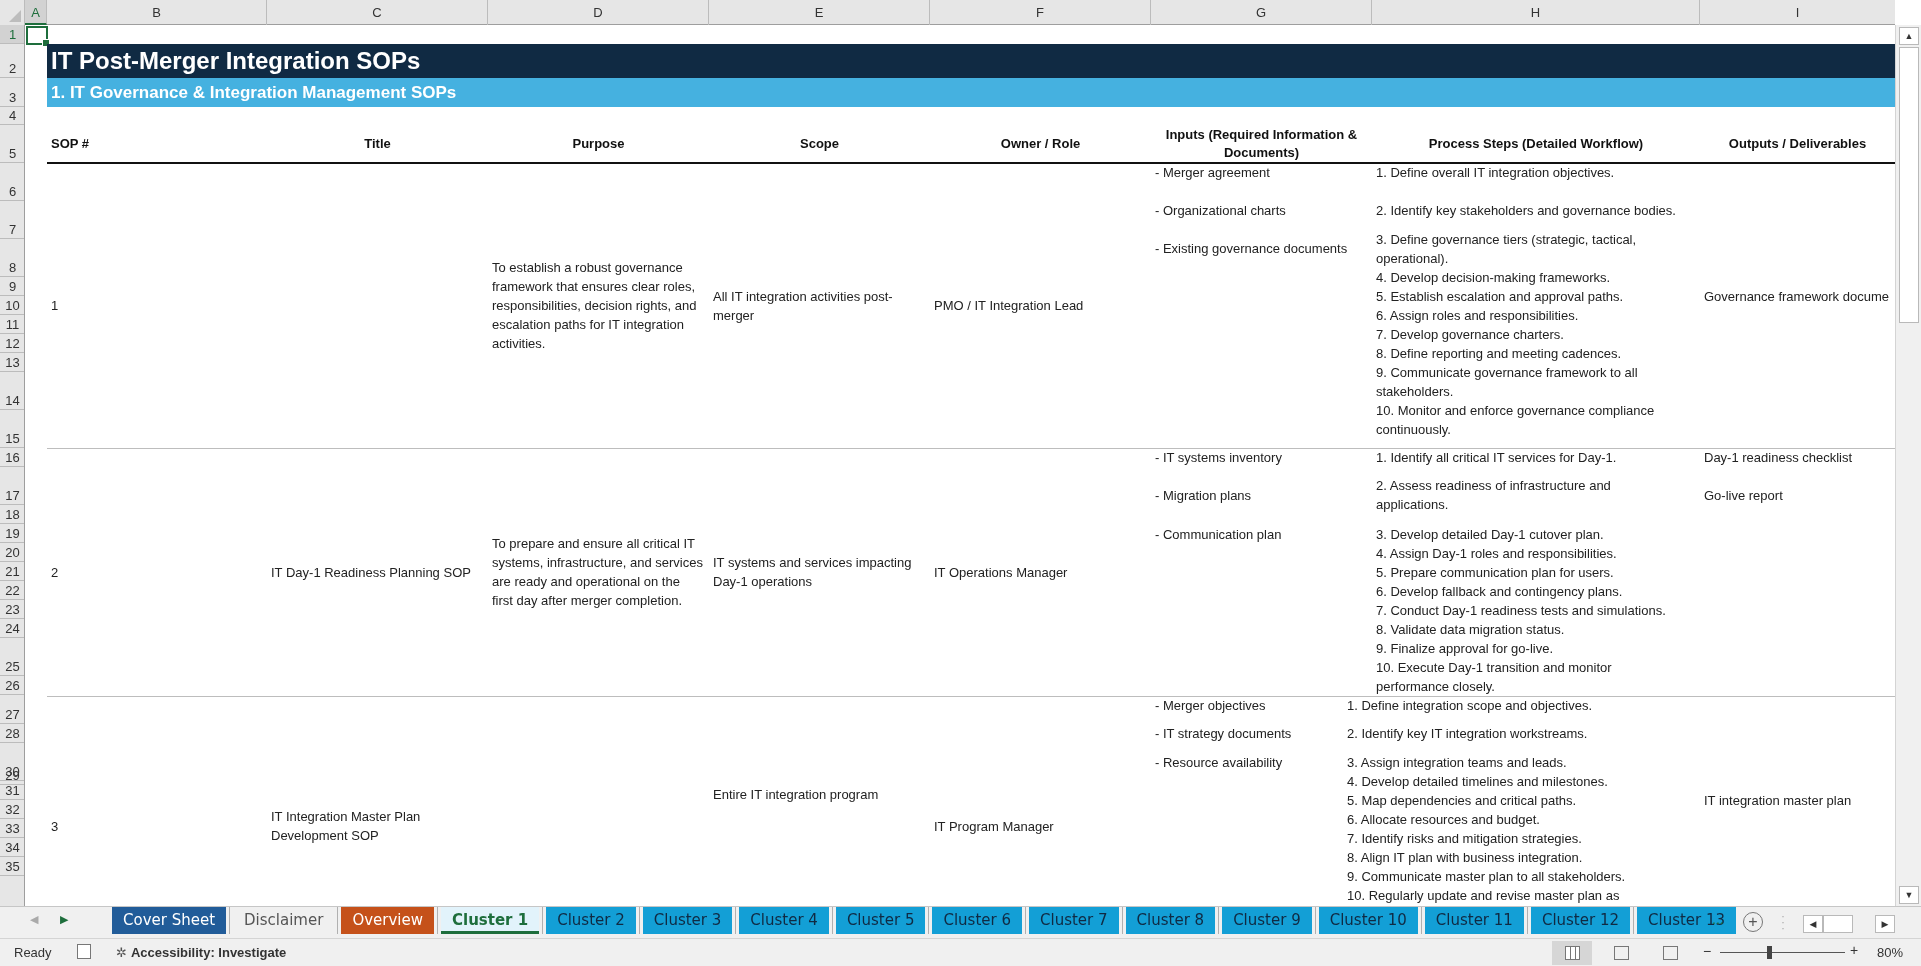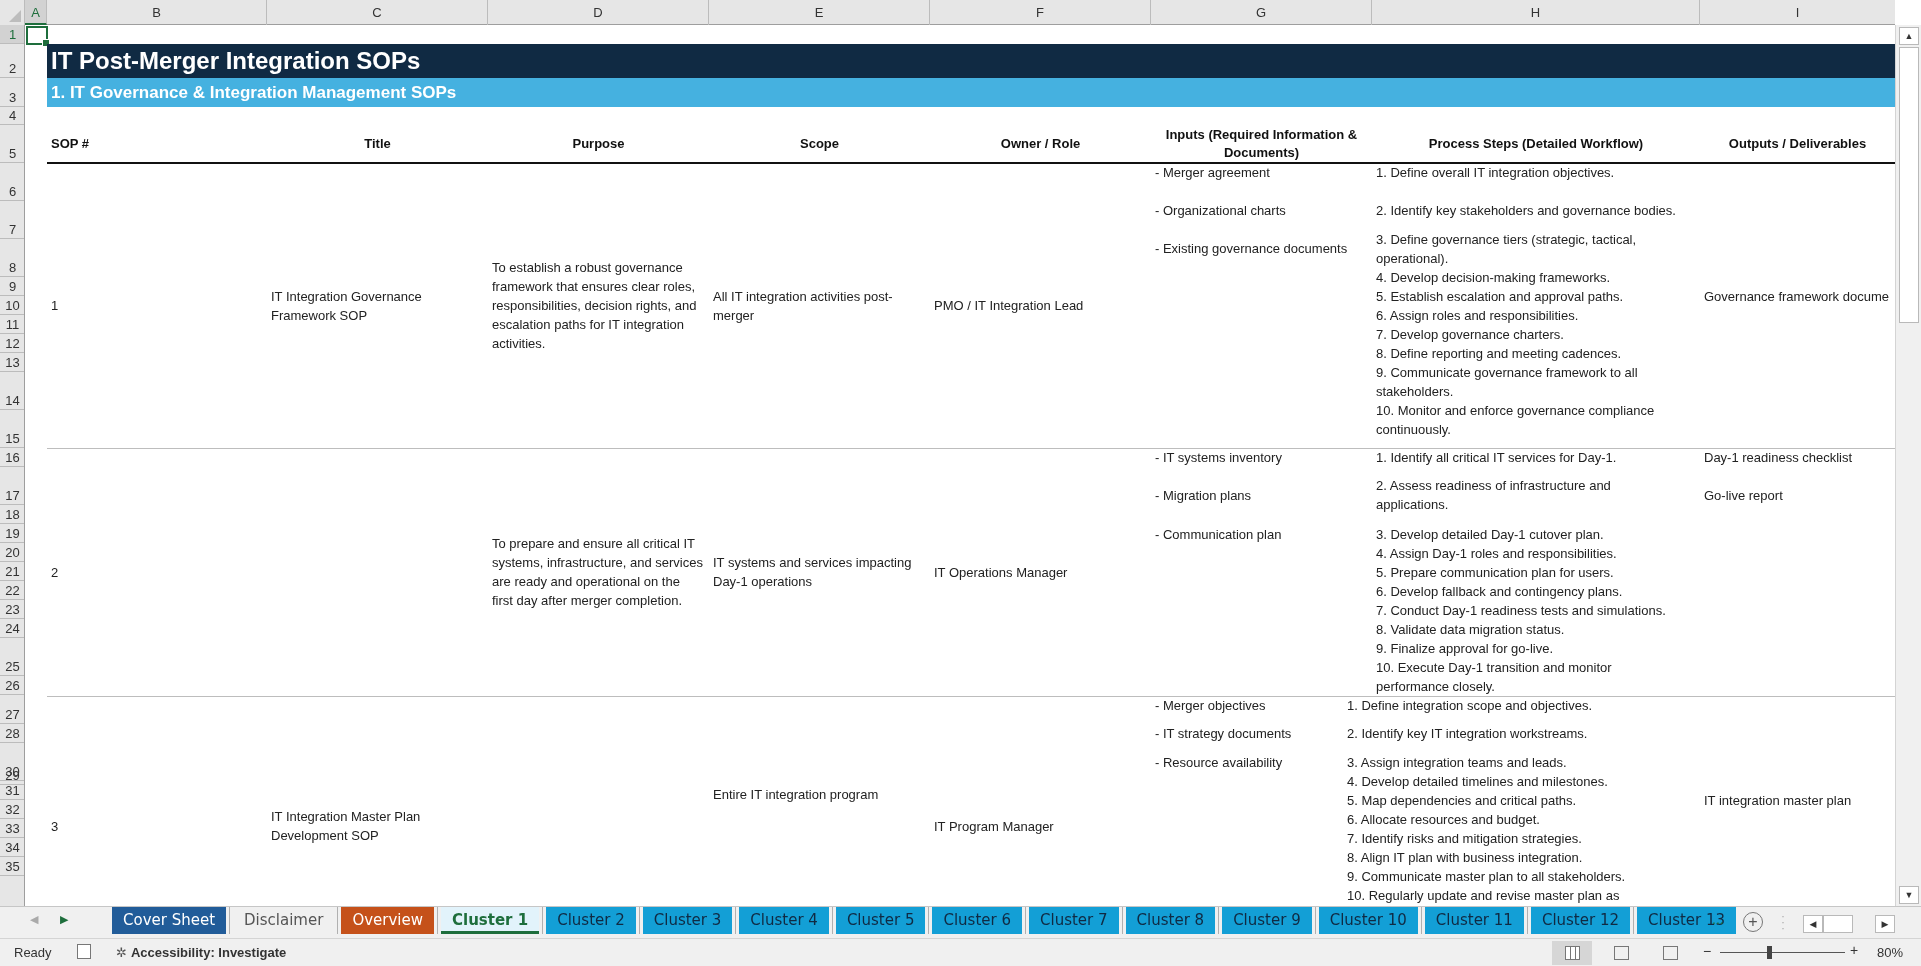--- a/index.html
+++ b/index.html
@@ -143,23 +143,20 @@
     <div class="hdr" style="left:683px;width:221px">Scope</div>
     <div class="hdr" style="left:904px;width:221px">Owner / Role</div>
     <div class="hdr" style="left:1125px;width:221px">Inputs (Required Information &amp; Documents)</div>
     <div class="hdr" style="left:1346px;width:328px">Process Steps (Detailed Workflow)</div>
     <div class="hdr" style="left:1674px;width:195px">Outputs / Deliverables</div>
     <div class="hdr-line"></div>
 
     <div class="cell" style="left:21px;top:137px;width:220px;height:285px">
         <span>1</span>
       </div>
-    <div class="cell" style="left:241px;top:137px;width:221px;height:285px">
-        <span style="width:170px">IT Integration Governance Framework SOP</span>
-      </div>
     <div class="cell" style="left:462px;top:137px;width:221px;height:285px">
         <span style="width:212px">To establish a robust governance framework that ensures clear roles, responsibilities, decision rights, and escalation paths for IT integration activities.</span>
       </div>
     <div class="cell" style="left:683px;top:137px;width:221px;height:285px">
         <span style="width:212px">All IT integration activities post-merger</span>
       </div>
     <div class="cell" style="left:904px;top:137px;width:221px;height:285px">
         <span>PMO / IT Integration Lead</span>
       </div>
     <div class="list" style="left:1125px;top:137px;width:221px;height:285px">
@@ -183,20 +180,23 @@
       <div class="li" style="top:257px">continuously.</div>
     </div>
     <div class="list" style="left:1674px;top:137px;width:195px;height:285px;overflow:hidden">
       <div class="li" style="top:124px">Governance framework docume</div>
     </div>
     <div class="row-sep" style="top:422px"></div>
 
     <div class="cell" style="left:21px;top:422px;width:220px;height:248px">
         <span>2</span>
       </div>
+    <div class="cell" style="left:241px;top:422px;width:221px;height:248px">
+        <span>IT Day-1 Readiness Planning SOP</span>
+      </div>
     <div class="cell" style="left:462px;top:422px;width:221px;height:248px">
         <span style="width:212px">To prepare and ensure all critical IT systems, infrastructure, and services are ready and operational on the first day after merger completion.</span>
       </div>
     <div class="cell" style="left:683px;top:422px;width:221px;height:248px">
         <span style="width:212px">IT systems and services impacting Day-1 operations</span>
       </div>
     <div class="cell" style="left:904px;top:422px;width:221px;height:248px">
         <span>IT Operations Manager</span>
       </div>
     <div class="list" style="left:1125px;top:422px;width:221px;height:248px">

